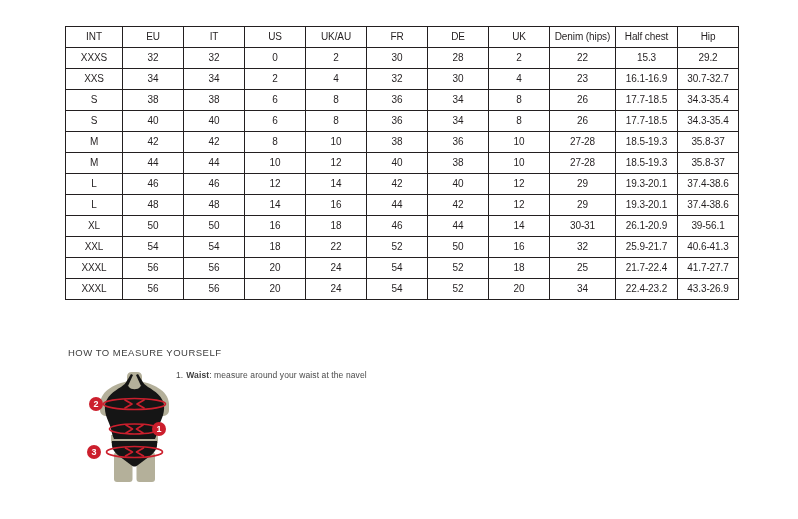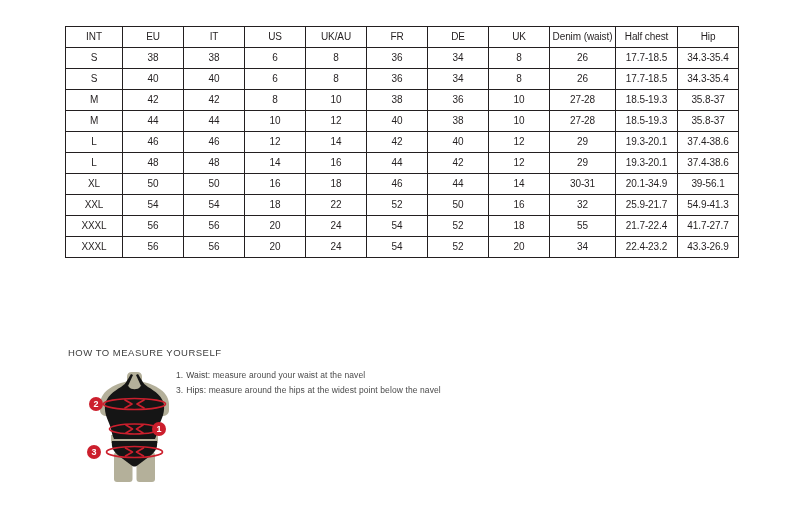--- a/index.html
+++ b/index.html
@@ -42,21 +42,21 @@
     position:absolute;left:176px;top:370px;
     margin:0;padding:0;list-style:none;
   }
   .steps li{
     height:15px;
     font-size:8.5px;
     color:#4a4a4a;
     letter-spacing:0.1px;
   }
   .steps .num{margin-right:3px;}
-  .steps b{color:#3d3d3d;font-weight:400;}
+  .steps b{color:#3d3d3d;font-weight:700;}
   .mannequin{
     position:absolute;left:85px;top:372px;
     width:110px;height:112px;
   }
 </style>
 </head>
 <body>
 
 <div class="page">
 
@@ -77,26 +77,52 @@
     <thead>
       <tr id="head-row">
           <th>INT</th>
           <th>EU</th>
           <th>IT</th>
           <th>US</th>
           <th>UK/AU</th>
           <th>FR</th>
           <th>DE</th>
           <th>UK</th>
-          <th>Denim (waist)</th>
+          <th>Denim (hips)</th>
           <th>Half chest</th>
           <th>Hip</th>
         </tr>
     </thead>
     <tbody id="body-rows">
+        <tr>
+          <td>XXXS</td>
+          <td>32</td>
+          <td>32</td>
+          <td>0</td>
+          <td>2</td>
+          <td>30</td>
+          <td>28</td>
+          <td>2</td>
+          <td>22</td>
+          <td>15.3</td>
+          <td>29.2</td>
+        </tr>
+        <tr>
+          <td>XXS</td>
+          <td>34</td>
+          <td>34</td>
+          <td>2</td>
+          <td>4</td>
+          <td>32</td>
+          <td>30</td>
+          <td>4</td>
+          <td>23</td>
+          <td>16.1-16.9</td>
+          <td>30.7-32.7</td>
+        </tr>
         <tr>
           <td>S</td>
           <td>38</td>
           <td>38</td>
           <td>6</td>
           <td>8</td>
           <td>36</td>
           <td>34</td>
           <td>8</td>
           <td>26</td>
@@ -171,46 +197,46 @@
         <tr>
           <td>XL</td>
           <td>50</td>
           <td>50</td>
           <td>16</td>
           <td>18</td>
           <td>46</td>
           <td>44</td>
           <td>14</td>
           <td>30-31</td>
-          <td>20.1-34.9</td>
+          <td>26.1-20.9</td>
           <td>39-56.1</td>
         </tr>
         <tr>
           <td>XXL</td>
           <td>54</td>
           <td>54</td>
           <td>18</td>
           <td>22</td>
           <td>52</td>
           <td>50</td>
           <td>16</td>
           <td>32</td>
           <td>25.9-21.7</td>
-          <td>54.9-41.3</td>
+          <td>40.6-41.3</td>
         </tr>
         <tr>
           <td>XXXL</td>
           <td>56</td>
           <td>56</td>
           <td>20</td>
           <td>24</td>
           <td>54</td>
           <td>52</td>
           <td>18</td>
-          <td>55</td>
+          <td>25</td>
           <td>21.7-22.4</td>
           <td>41.7-27.7</td>
         </tr>
         <tr>
           <td>XXXL</td>
           <td>56</td>
           <td>56</td>
           <td>20</td>
           <td>24</td>
           <td>54</td>
@@ -260,16 +286,15 @@
       <text x="11" y="35.2" fill="#ffffff">2</text>
       <circle cx="74" cy="57" r="7" fill="#cc1f2d"></circle>
       <text x="74" y="60.2" fill="#ffffff">1</text>
       <circle cx="9" cy="80" r="7" fill="#cc1f2d"></circle>
       <text x="9" y="83.2" fill="#ffffff">3</text>
     </g>
   </svg>
 
   <ol class="steps" id="steps">
       <li><span class="num">1.</span><b>Waist</b><span>: measure around your waist at the navel</span></li>
-      <li><span class="num">3.</span><b>Hips</b><span>: measure around the hips at the widest point below the navel</span></li>
     </ol>
 
 </div>
 
 </body></html>

